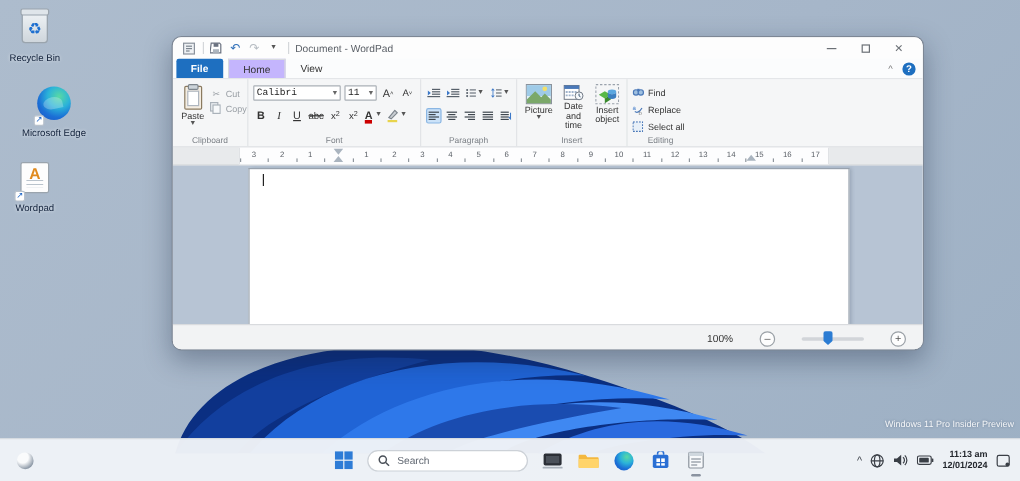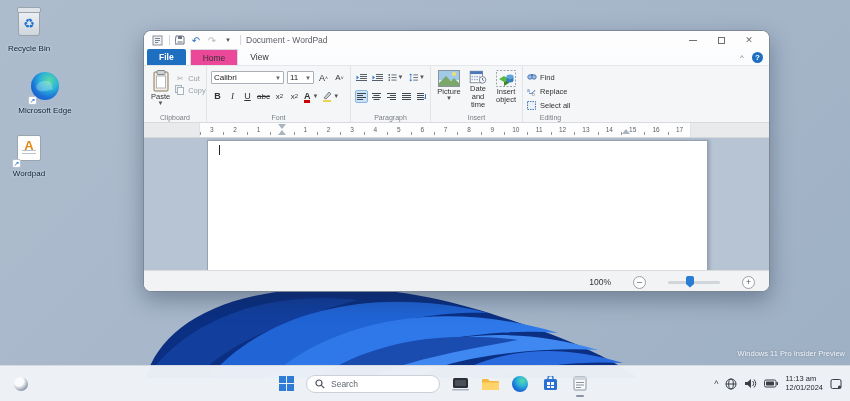--- a/index.html
+++ b/index.html
@@ -36,36 +36,36 @@
   #winctl { position:absolute; right:6px; top:0; height:18px; display:flex; }
   .wc { width:28px; height:18px; display:flex; align-items:center; justify-content:center; color:#6b7076; }
   .wc .min { width:8px; height:1px; background:#6b7076; }
   .wc .max { width:7px; height:7px; border:1px solid #6b7076; }
   .wc.close { font-size:9px; }
 
   
   #tabrow { position:relative; height:17px; background:#fbfcfd; display:flex; align-items:flex-end; padding-left:3px; border-bottom:1px solid #e4e6e9; }
   .tab { height:16px; padding:0 12px; font-size:8.5px; display:flex; align-items:center; color:#333; }
   .tab.file { background:#1e6fc0; color:#fff; font-weight:bold; border-radius:2px 2px 0 0; margin-right:4px; }
-  .tab.active { background:#ec4899; border:1px solid #d7dade; border-bottom:none; }
+  .tab.active { background:#c4b5fd; border:1px solid #d7dade; border-bottom:none; }
   #tab-right { position:absolute; right:6px; top:3px; display:flex; align-items:center; gap:5px; }
   .rib-collapse { width:10px; height:10px; color:#777; font-size:8px; line-height:10px; text-align:center; }
   .help-btn { width:11px; height:11px; border-radius:50%; background:#1e6fc0; color:#fff; font-size:8px; font-weight:bold; text-align:center; line-height:11px; }
 
   
   #ribbon { height:57px; background:#f5f6f7; border-bottom:1px solid #d8dade; display:flex; }
   .rgroup { position:relative; height:100%; padding:3px 4px 12px; border-right:1px solid #e2e4e7; }
   .rgroup .gname { position:absolute; bottom:1px; left:0; right:0; text-align:center; font-size:7px; color:#7a7f85; }
   .bigbtn { display:flex; flex-direction:column; align-items:center; justify-content:flex-start; font-size:7.5px; color:#333; padding:1px 3px; border-radius:2px; }
   .bigbtn .cap { margin-top:1px; text-align:center; line-height:8px; }
   .caret { font-size:6px; color:#555; line-height:5px; }
   .smallrow { display:flex; align-items:center; gap:3px; font-size:7.5px; color:#9aa0a6; height:12px; }
   .smallrow .ic { width:10px; text-align:center; }
   .fontrow1 { display:flex; align-items:center; gap:3px; height:17px; }
-  .combo { background:#fff; border:1px solid #aab0b6; height:13px; display:flex; align-items:center; font-size:8px; color:#222; padding:1px 2px; border-radius:1px; }
+  .combo { background:#fff; border:1px solid #aab0b6; height:13px; display:flex; align-items:center; font-size:8px; color:#222; padding:1px 2px; border-radius:1px;font-family:Liberation Mono, monospace; }
   .combo .cv { flex:1; }
   .combo .dd { color:#666; font-size:6px; margin-left:3px; }
   .tbtn { min-width:13px; height:13px; display:flex; align-items:center; justify-content:center; font-size:9px; color:#333; border-radius:2px; padding:0 1px; }
   .tbtn.sel { background:#cbe2f8; border:1px solid #8ab6e3; }
   .fontrow2 { display:flex; align-items:center; gap:2px; height:16px; margin-top:2px; }
   .glyph-b { font-weight:bold; } .glyph-i { font-style:italic; font-family:"Liberation Serif",serif; }
   .glyph-u { text-decoration:underline; } .glyph-s { text-decoration:line-through; font-size:8px; }
   .sub,.sup { font-size:8px; } .sub sub,.sup sup { font-size:6px; }
   .fc { position:relative; font-weight:bold; font-size:9px; line-height:9px; }
   .fc:after { content:""; position:absolute; left:0; right:0; bottom:-2px; height:3px; background:#c00; }
@@ -101,21 +101,21 @@
   #taskbar { position:absolute; left:0; bottom:0; width:850px; height:36px; background:rgba(240,243,247,.97); border-top:1px solid #d6dbe1; display:flex; align-items:center; }
   #tb-left { position:absolute; left:14px; display:flex; align-items:center; }
   .widgets-ball { width:14px; height:14px; border-radius:50%; background:radial-gradient(circle at 35% 30%,#fafbfc 0 35%,#8b97a5 75%,#5f6b79 100%); }
   #tb-center { position:absolute; left:276px; display:flex; align-items:center; gap:10px; }
   .tb-ico { width:20px; height:20px; display:flex; align-items:center; justify-content:center; position:relative; }
   #searchpill { width:134px; height:18px; background:#fff; border:1px solid #ccd1d7; border-radius:10px; display:flex; align-items:center; padding:0 8px; gap:6px; }
   #searchpill .ph { font-size:8.5px; color:#5f6670; }
   .run-ind { position:absolute; bottom:-3px; left:6px; right:6px; height:2px; border-radius:1px; background:#8a93a0; }
   #tb-right { position:absolute; right:8px; display:flex; align-items:center; gap:7px; }
   .tray-ico { color:#3a3f46; display:flex; align-items:center; }
-  #clock { text-align:left; font-size:7.5px; line-height:8.5px; color:#23272d; }
+  #clock { text-align:right; font-size:7.5px; line-height:8.5px; color:#23272d;font-weight:bold; }
 </style>
 </head>
 <body>
 
 <div id="screen">
 
   <svg id="bloom" width="562" height="100" viewBox="0 0 562 100">
     <path d="M28,100 C40,55 90,20 175,12 C280,2 360,30 430,55 C470,70 500,85 520,100 Z" fill="#0b2f82"></path>
     <path d="M28,100 C70,40 150,12 240,22 C170,40 100,70 80,100 Z" fill="#123f9e"></path>
     <path d="M90,100 C150,30 260,8 370,35 C290,32 190,62 160,100 Z" fill="#2064d6"></path>

